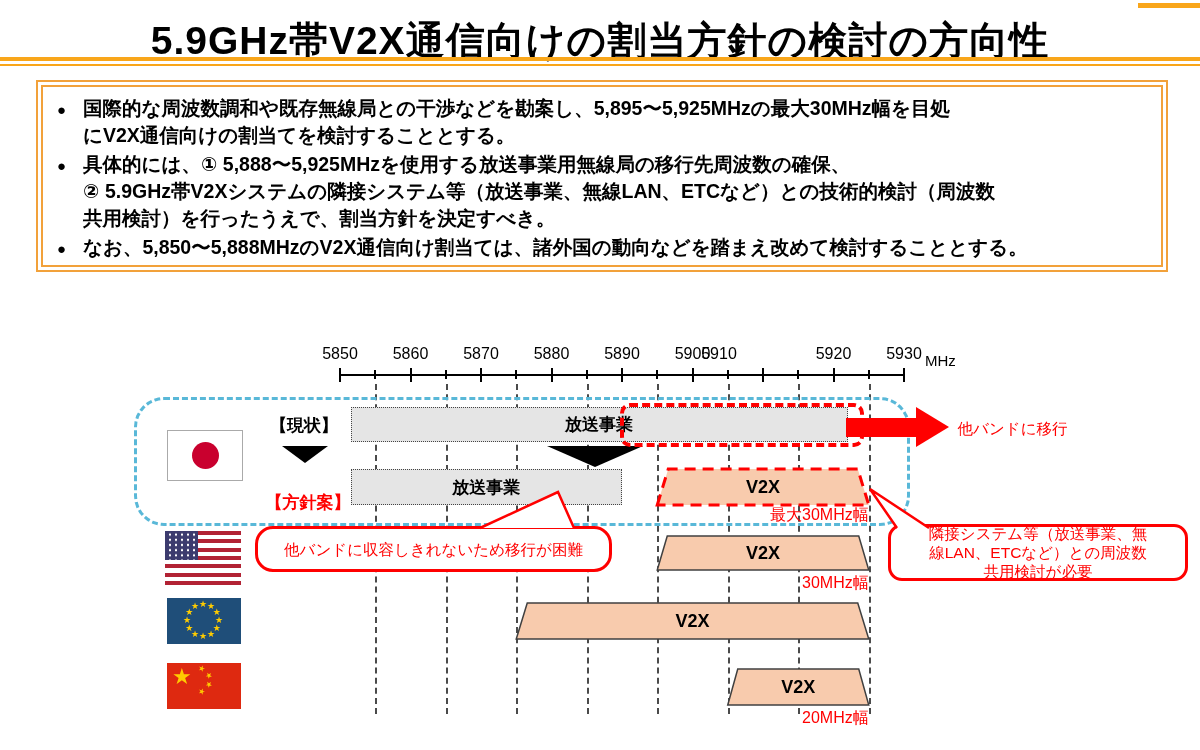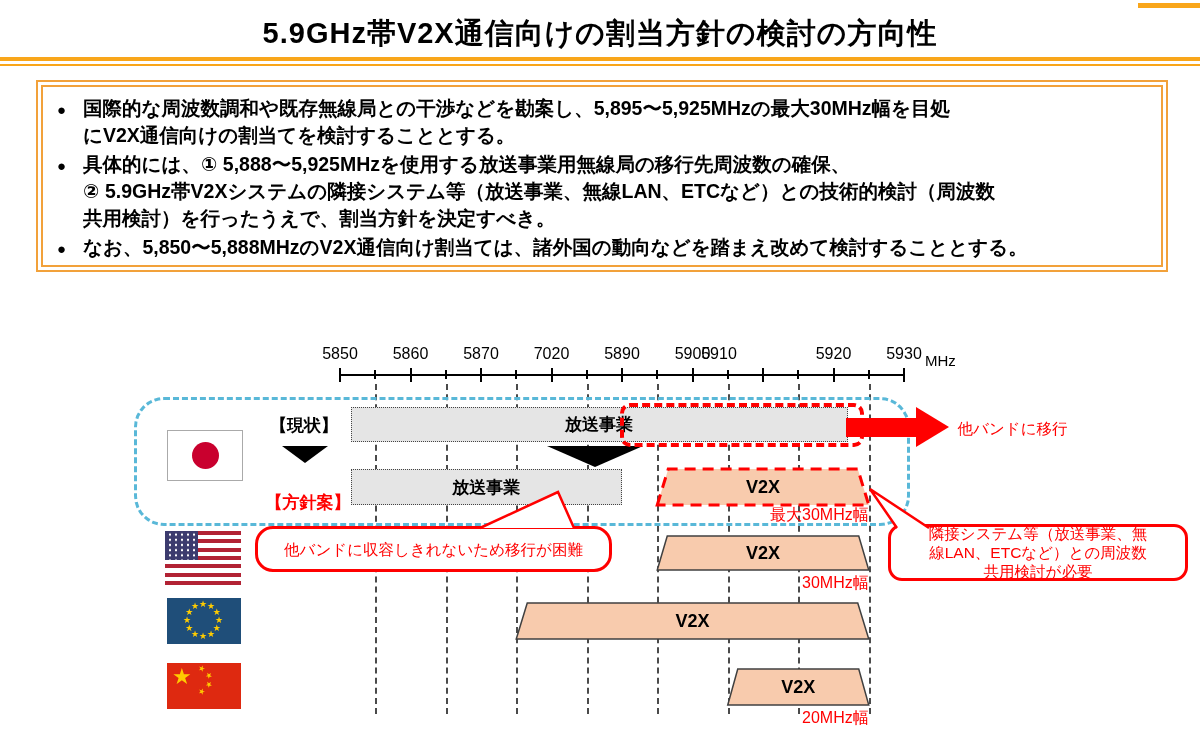--- a/index.html
+++ b/index.html
@@ -2,21 +2,21 @@
 <html><head>
 <meta charset="utf-8">
 <style>
   html,body{margin:0;padding:0;}
   body{
     width:1200px;height:750px;position:relative;overflow:hidden;background:#fff;
     font-family:"Liberation Sans","DejaVu Sans",sans-serif;color:#000;
   }
   
   .title{position:absolute;left:0;top:14px;width:1200px;text-align:center;
-    font-size:29px;font-weight:bold;letter-spacing:1px;}
+    font-size:39px;font-weight:bold;letter-spacing:1px;}
   .title-rule1{position:absolute;left:0;top:57px;width:1200px;height:4px;}
   .title-rule2{position:absolute;left:0;top:64px;width:1200px;height:2px;}
   .title-mark{position:absolute;right:0;top:3px;width:62px;height:5px;}
   
   .sumbox{position:absolute;left:36px;top:80px;width:1128px;height:188px;
     border:2px solid #F2A13A;background:#fff;}
   .sumbox-inner{position:absolute;left:3px;top:3px;right:3px;bottom:3px;
     border:2px solid #F2A13A;padding:8px 14px 0 14px;box-sizing:border-box;}
   .bullet{display:flex;margin-bottom:2px;font-size:19.5px;font-weight:bold;line-height:27px;}
   .bullet .marker{width:26px;flex:0 0 26px;font-size:15px;padding-top:1px;}
@@ -203,21 +203,21 @@
     <div class="tick" style="left: 691.5px; top: 368px; width: 2px; height: 14px;"></div>
     <div class="tick" style="left: 726.75px; top: 370px; width: 2px; height: 9px;"></div>
     <div class="tick" style="left: 762px; top: 368px; width: 2px; height: 14px;"></div>
     <div class="tick" style="left: 797.25px; top: 370px; width: 2px; height: 9px;"></div>
     <div class="tick" style="left: 832.5px; top: 368px; width: 2px; height: 14px;"></div>
     <div class="tick" style="left: 867.75px; top: 370px; width: 2px; height: 9px;"></div>
     <div class="tick" style="left: 903px; top: 368px; width: 2px; height: 14px;"></div>
     <div class="tick-label" style="left: 310px; top: 345px; width: 60px; height: 18px;">5850</div>
     <div class="tick-label" style="left: 380.5px; top: 345px; width: 60px; height: 18px;">5860</div>
     <div class="tick-label" style="left: 451px; top: 345px; width: 60px; height: 18px;">5870</div>
-    <div class="tick-label" style="left: 521.5px; top: 345px; width: 60px; height: 18px;">7020</div>
+    <div class="tick-label" style="left: 521.5px; top: 345px; width: 60px; height: 18px;">5880</div>
     <div class="tick-label" style="left: 592px; top: 345px; width: 60px; height: 18px;">5890</div>
     <div class="tick-label" style="left: 662.5px; top: 345px; width: 60px; height: 18px;">5900</div>
     <div class="tick-label" style="left: 689px; top: 345px; width: 60px; height: 18px;">5910</div>
     <div class="tick-label" style="left: 803.5px; top: 345px; width: 60px; height: 18px;">5920</div>
     <div class="tick-label" style="left: 874px; top: 345px; width: 60px; height: 18px;">5930</div>
     <div class="gridline" style="left: 375.25px;"></div>
     <div class="gridline" style="left: 445.75px;"></div>
     <div class="gridline" style="left: 516.25px;"></div>
     <div class="gridline" style="left: 586.75px;"></div>
     <div class="gridline" style="left: 657.25px;"></div>

